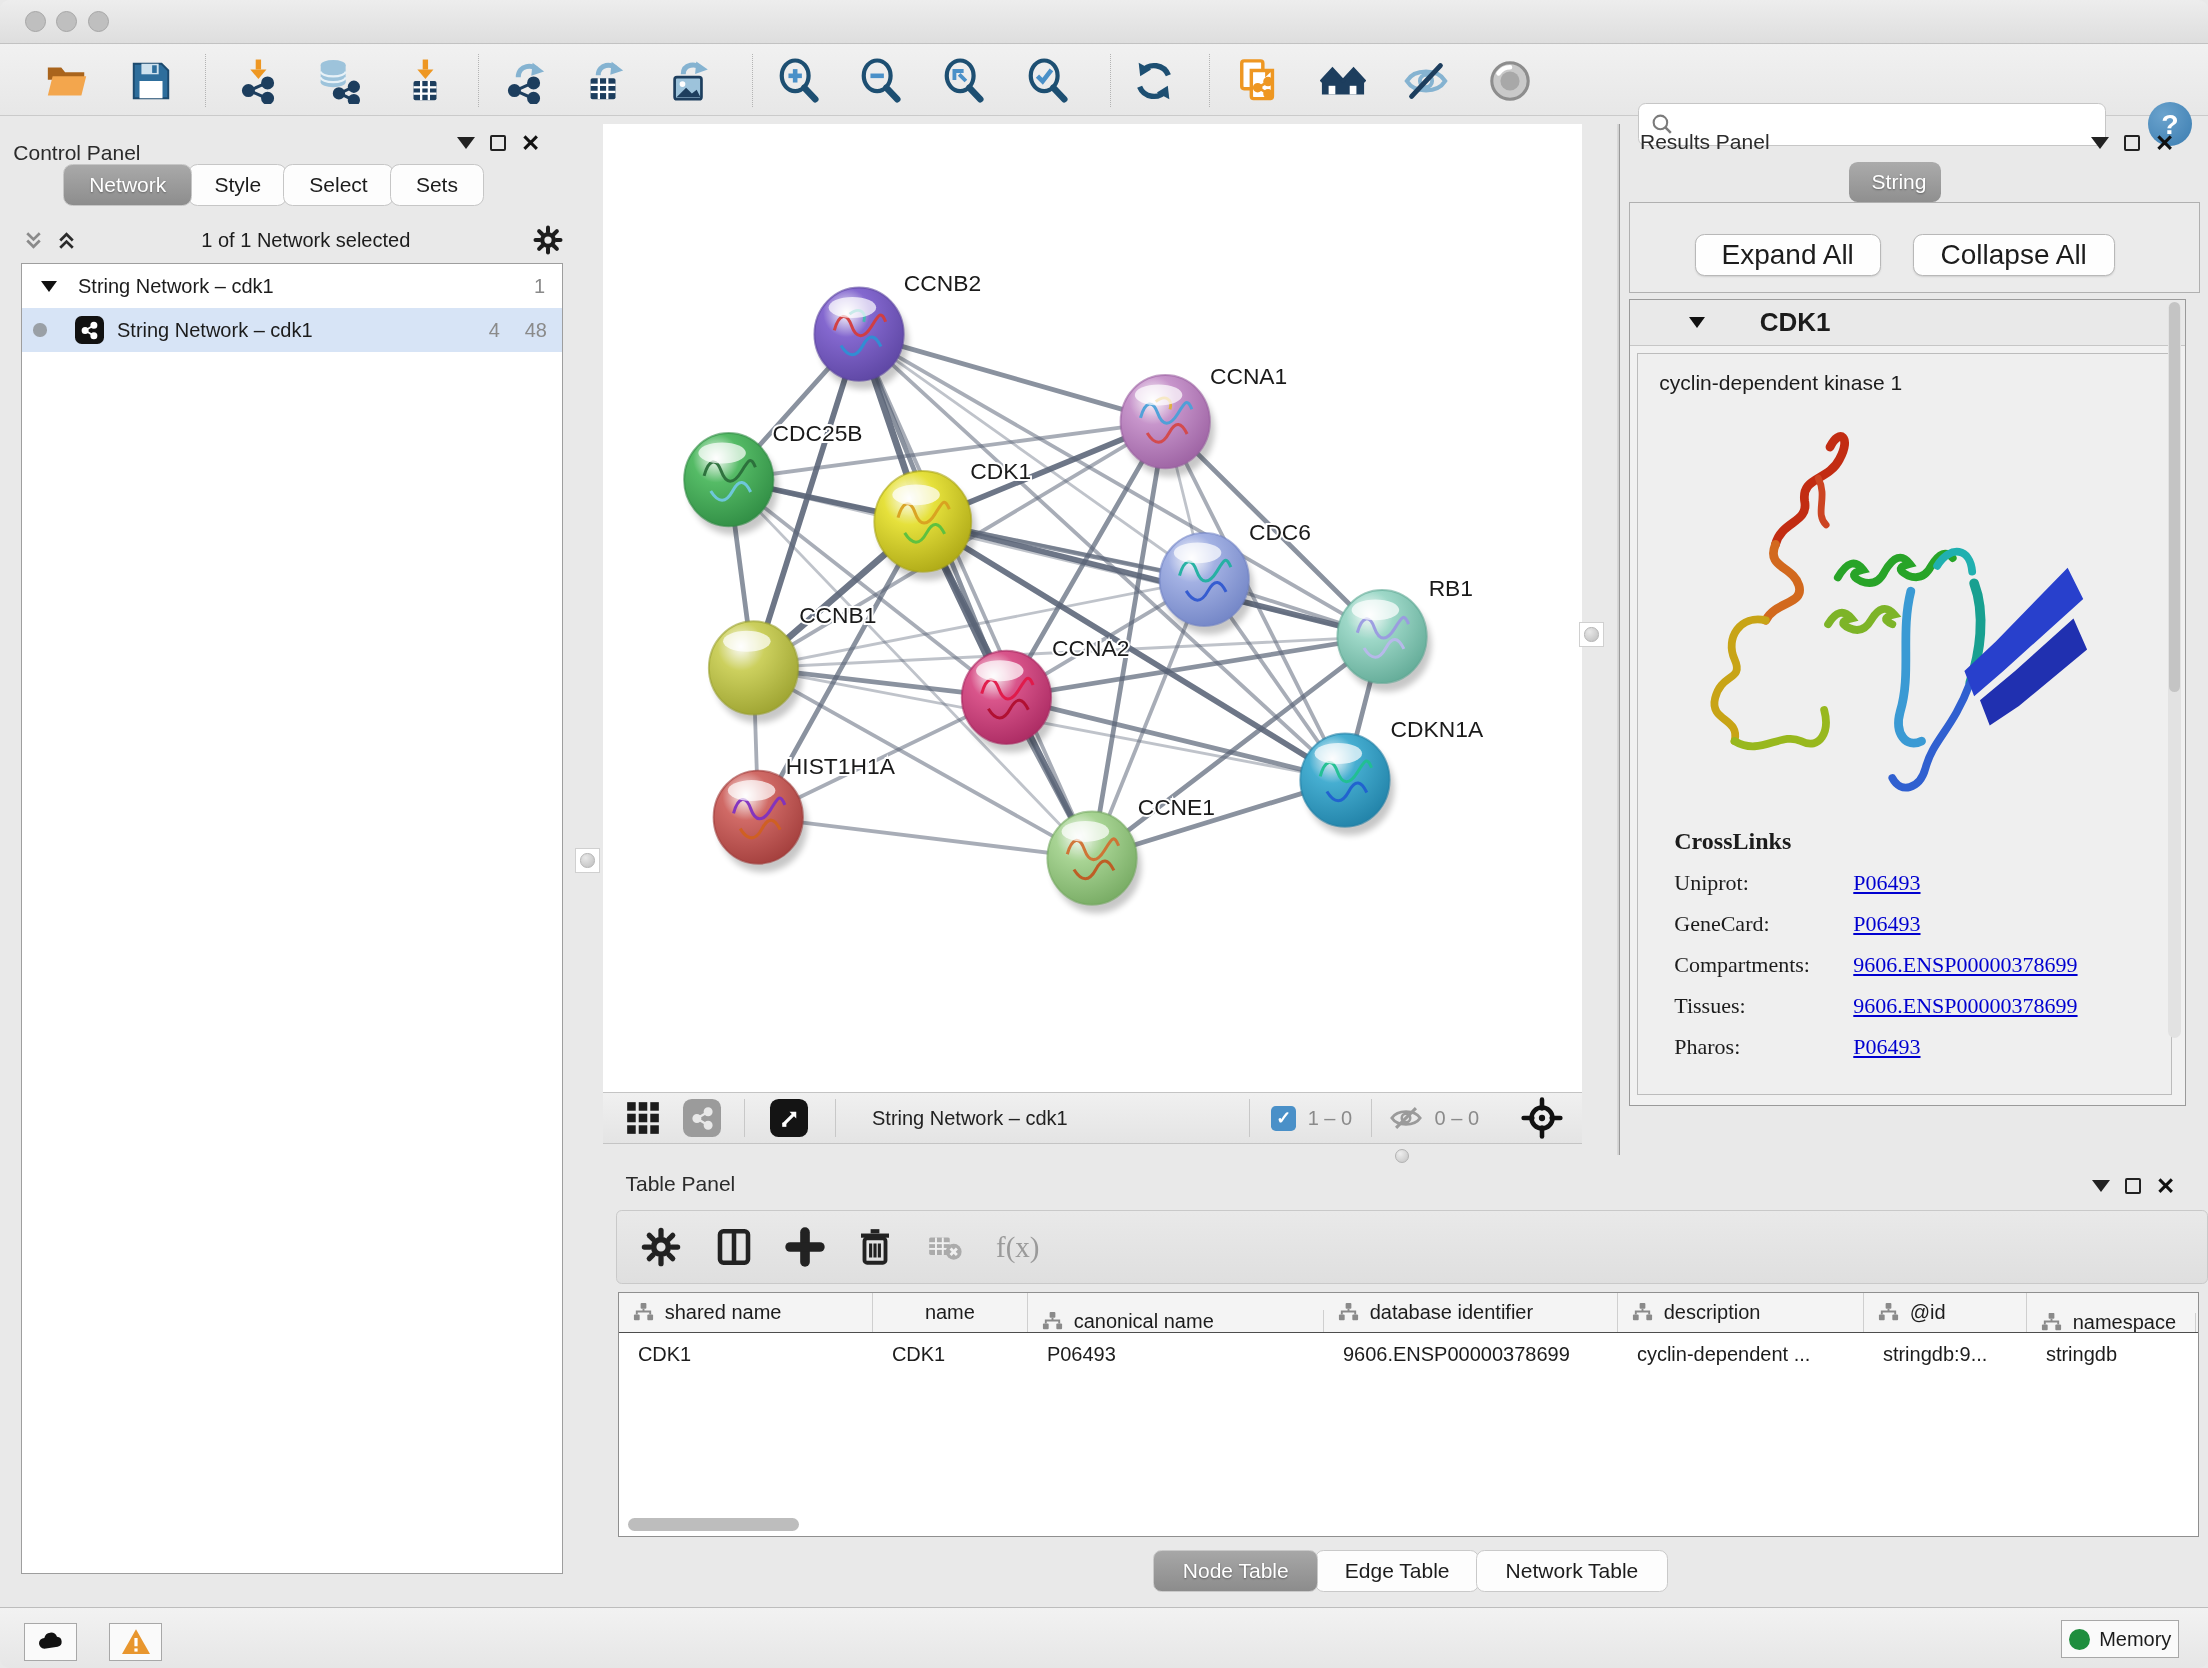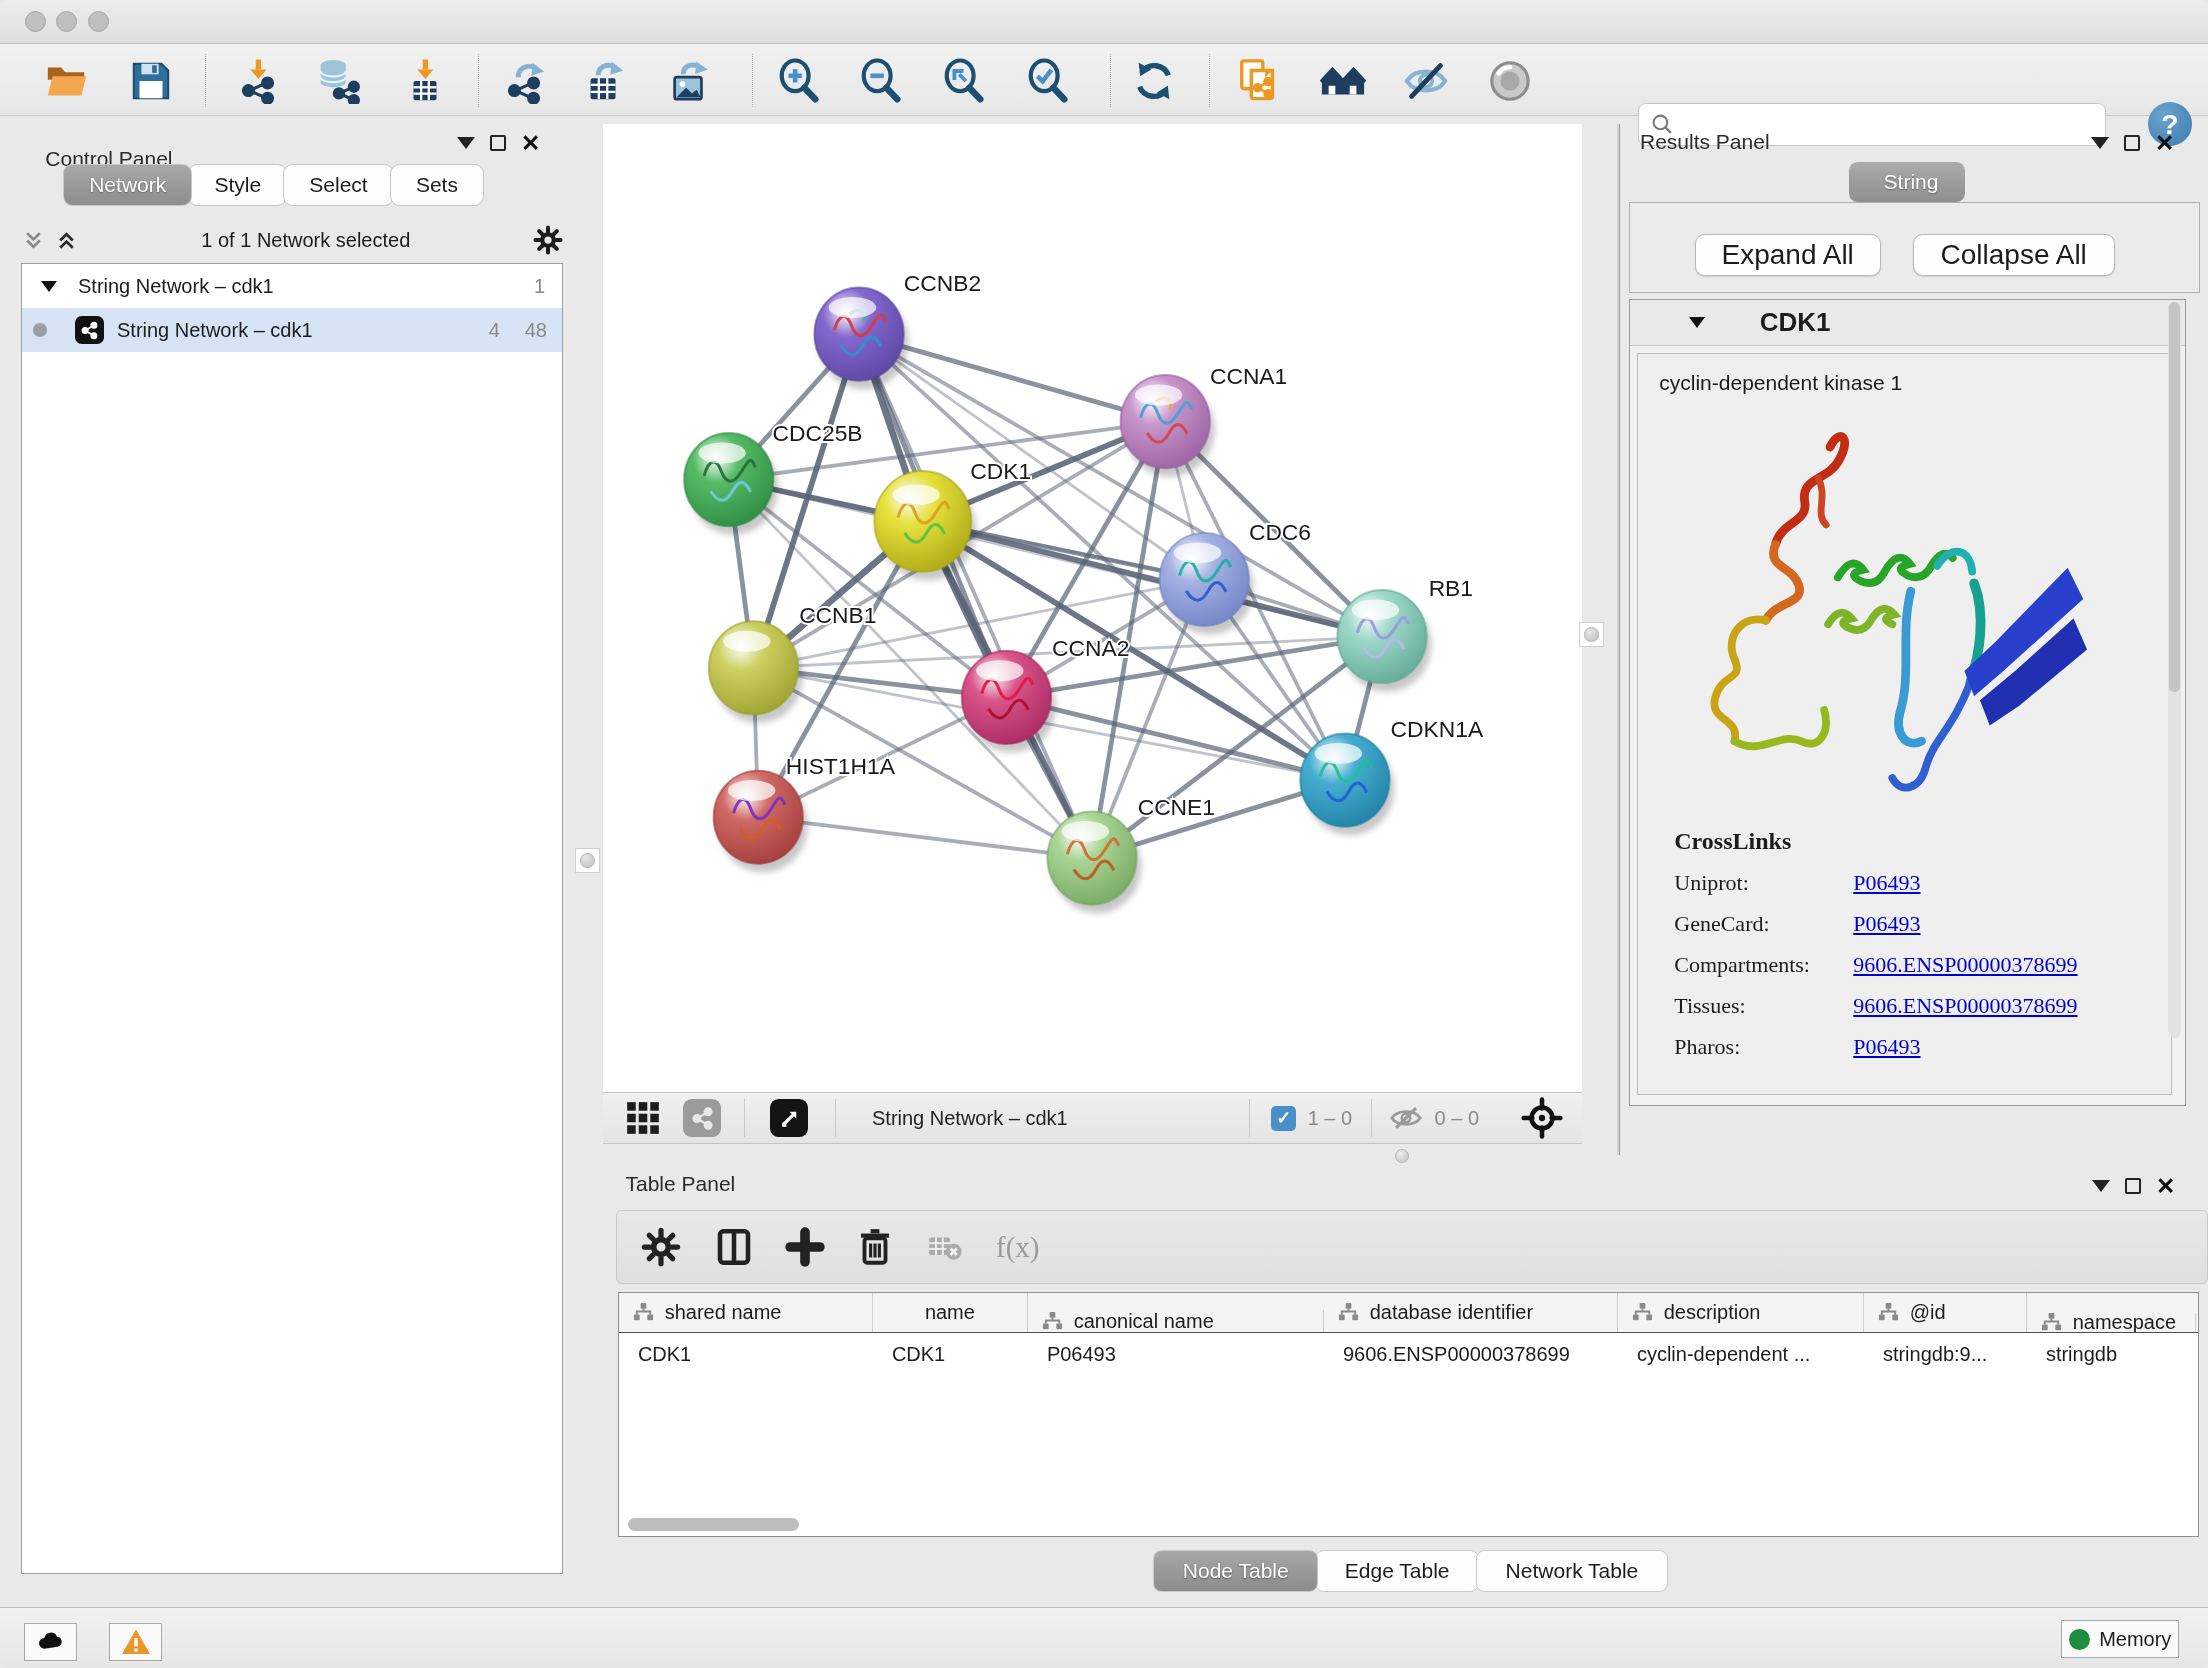--- a/index.html
+++ b/index.html
@@ -40,21 +40,21 @@
   
   .panel-title { font-size:21px; color:#2b2b2b; }
   .pwidgets { display:flex; align-items:center; gap:15px; }
   .wi-collapse { width:0; height:0; border-left:9.5px solid transparent;
     border-right:9.5px solid transparent; border-top:12.4px solid #222; }
   .wi-float { width:16px; height:16px; border:2.9px solid #222; border-radius:1.9px; }
   .wi-close { font-size:23px; font-weight:bold; color:#111; line-height:16px; }
 
   
   .control-panel { position:absolute; left:0; top:124px; width:590px; height:1484px; }
-  .cp-header { position:absolute; left:13.3px; top:23px;margin-left:32px; }
+  .cp-header { position:absolute; left:13.3px; top:17px; }
   .cp-widgets { position:absolute; left:457px; top:11.4px; width:114px; }
   .tabrow { position:absolute; top:40px; left:67px; display:flex; }
   .tab { height:42px; padding:0 25px; background:#fdfdfd; border:1px solid #c6c6c6;
     display:flex; align-items:center; font-size:21px; border-radius:9.5px;
     margin-left:-3.8px; position:relative; }
   .tab.sel { background:linear-gradient(#a9a9a9,#8d8d8d); color:#fff;
     text-shadow:0 1px 1.9px rgba(0,0,0,.35); z-index:2; }
   .subheader { position:absolute; top:95px; left:21px; width:542px; height:42px;
     display:flex; align-items:center; }
   .subheader .status { flex:1; text-align:center; font-size:20px; }
@@ -91,21 +91,21 @@
     border:1px solid #d0d0d0; display:flex; align-items:center; justify-content:center; }
   .handle i { width:14.3px; height:14.3px; border-radius:50%;
     background:radial-gradient(circle at 35% 30%,#e8e8e8,#bdbdbd); border:1px solid #b5b5b5;}
   .hdot { position:absolute; width:14.3px; height:14.3px; border-radius:50%;
     background:radial-gradient(circle at 35% 30%,#eee,#c2c2c2); border:1px solid #b2b2b2; }
 
   
   .results-panel { position:absolute; left:1623px; top:124px; width:586px; height:1031px; }
   .rp-header { position:absolute; left:17px; top:5.7px; }
   .rp-widgets { position:absolute; left:468px; top:11.4px; width:105px; }
-  .string-tab { position:absolute; left:226px; top:38px; width:116px; height:40px;
+  .string-tab { position:absolute; left:226px; top:38px; width:92px; height:40px;
     background:linear-gradient(#ababab,#8f8f8f); border-radius:8.6px; color:#fff;
     font-size:21px; display:flex; align-items:center; justify-content:center;
     text-shadow:0 1px 1.9px rgba(0,0,0,.35);padding-left:8px; }
   .rp-box1 { position:absolute; left:5.7px; top:78px; width:571px; height:91px;
     background:#ebebeb; border:1.9px solid #b0b0b0; }
   .rp-btn { position:absolute; top:31px; height:42px; background:#fefefe;
     border:1px solid #b8b8b8; border-radius:9.5px; font-size:28px; display:flex;
     align-items:center; justify-content:center; box-shadow:0 1px 1.9px rgba(0,0,0,.12); }
   .rp-box2 { position:absolute; left:5.7px; top:175px; width:557px; height:807px;
     background:#f1f1f1; border:1.9px solid #9a9a9a; }

